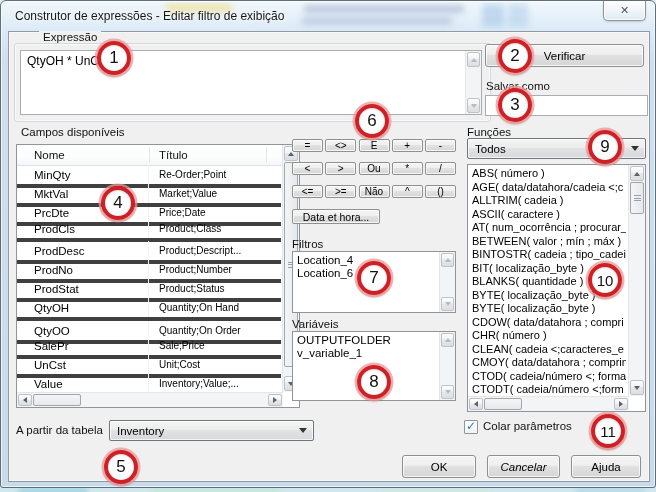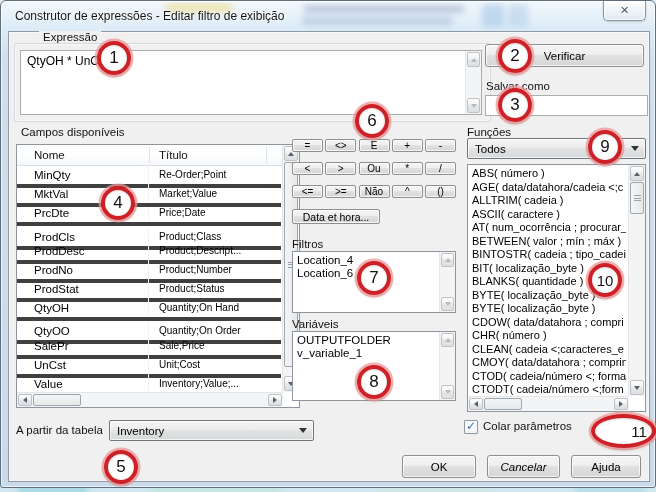--- a/index.html
+++ b/index.html
@@ -153,21 +153,21 @@
         <div class="td2">Re-Order;Point</div>
       </div>
     <div class="tr" style="top:58px;">
         <div class="td1">PrcDte</div>
         <div class="td2">Price;Date</div>
       </div>
     <div class="tr" style="top:39px;">
         <div class="td1">MktVal</div>
         <div class="td2">Market;Value</div>
       </div>
-    <div class="tr" style="top:82px;">
+    <div class="tr" style="top:74px;">
         <div class="td1">ProdCls</div>
         <div class="td2">Product;Class</div>
       </div>
     <div class="tr" style="top:96px;">
         <div class="td1">ProdDesc</div>
         <div class="td2">Product;Descript...</div>
       </div>
     <div class="tr" style="top:115px;">
         <div class="td1">ProdNo</div>
         <div class="td2">Product;Number</div>
@@ -342,15 +342,15 @@
   <div class="ann" style="left:96px;top:40px;">1</div>
   <div class="ann" style="left:497px;top:38px;">2</div>
   <div class="ann" style="left:497px;top:87px;">3</div>
   <div class="ann" style="left:100px;top:185px;">4</div>
   <div class="ann" style="left:103px;top:449px;">5</div>
   <div class="ann" style="left:354px;top:103px;">6</div>
   <div class="ann" style="left:356px;top:260px;">7</div>
   <div class="ann" style="left:356px;top:364px;">8</div>
   <div class="ann" style="left:587px;top:129px;">9</div>
   <div class="ann small-num" style="left:587px;top:262px;">10</div>
-  <div class="ann small-num" style="left:590px;top:413px;padding-left:31px;">11</div>
+  <div class="ann small-num" style="left:590px;top:413px;">11</div>
 
 </div>
 
 </body></html>

